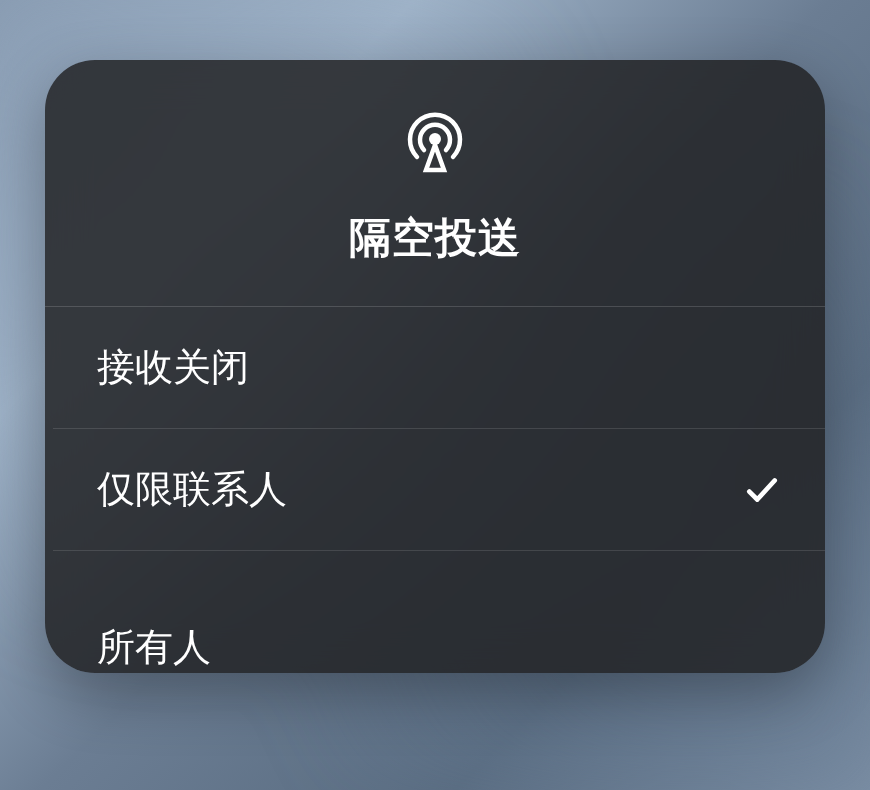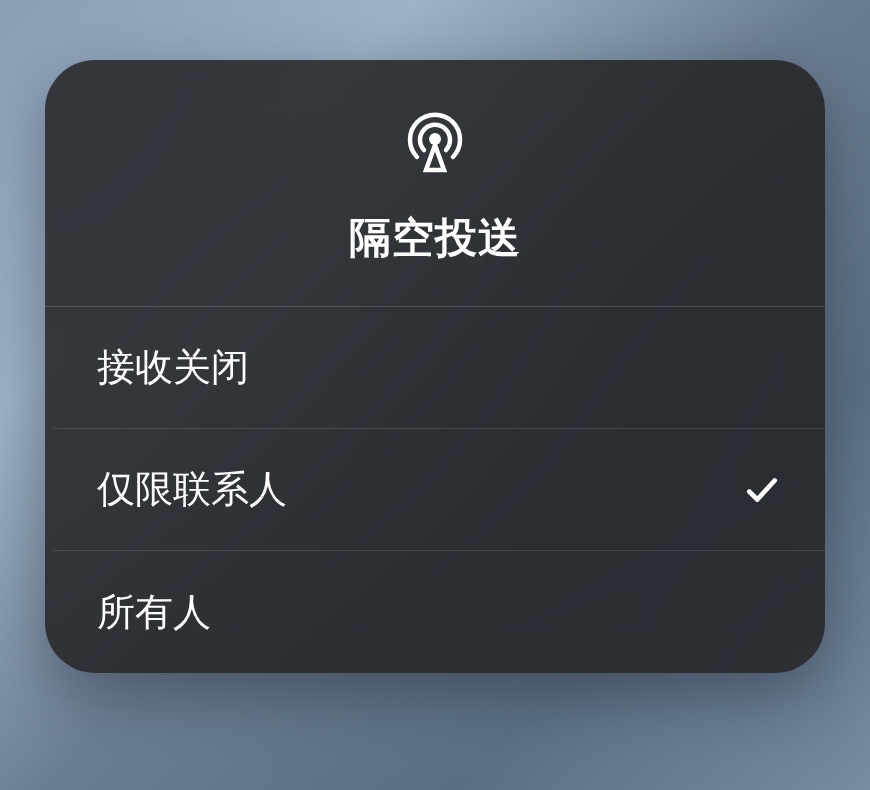--- a/index.html
+++ b/index.html
@@ -71,20 +71,21 @@
       align-items: center;
       justify-content: space-between;
       padding: 0 44px;
       height: 122px;
       border-bottom: 1px solid rgba(255,255,255,0.12);
       cursor: pointer;
     }
     
     .option-row:last-child {
       border-bottom: none;
+      align-items: flex-end;
     }
     
     .option-label {
       color: #ffffff;
       font-size: 38px;
       font-weight: 400;
     }
     
     .checkmark {
       color: #ffffff;

